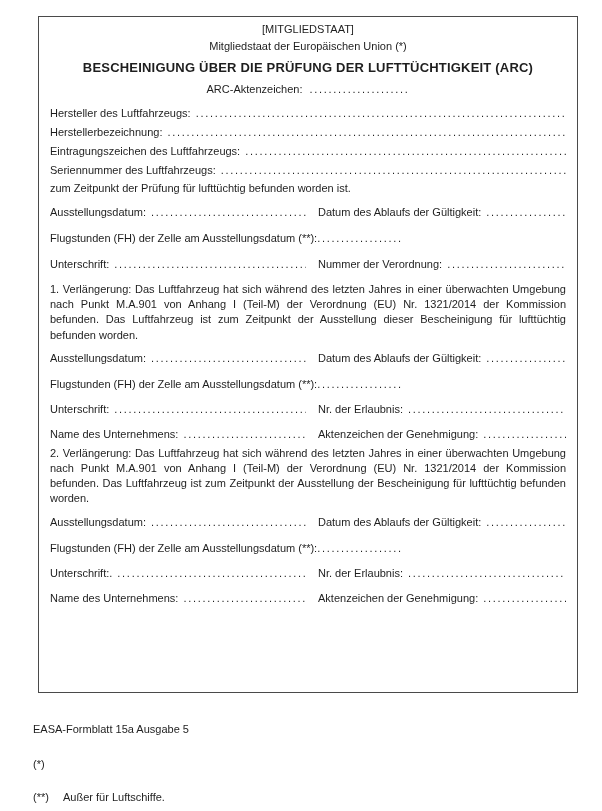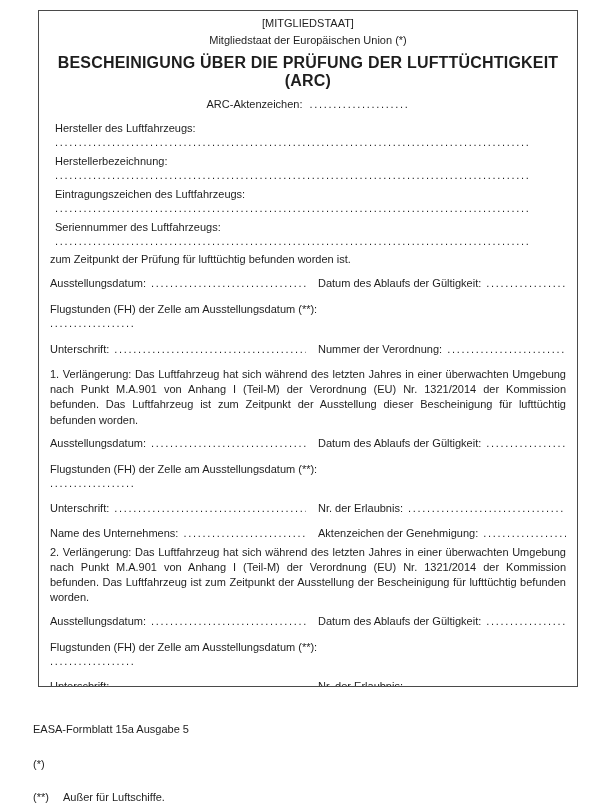--- a/index.html
+++ b/index.html
@@ -9,34 +9,34 @@
     height: 811px;
     background: #ffffff;
     font-family: "Liberation Sans", "DejaVu Sans", sans-serif;
     font-size: 11px;
     color: #1e1e1e;
     overflow: hidden;
   }
   .form-box {
     position: absolute;
     left: 38px;
-    top: 10px;
+    top: 16px;
     width: 540px;
     height: 677px;
     box-sizing: border-box;
     border: 1px solid #4a4a4a;
     padding: 4px 11px 0 11px;
     overflow: hidden;
   }
   .center { text-align: center; }
-  .title { font-weight: bold; font-size: 16px; letter-spacing: 0.2px; }
+  .title { font-weight: bold; font-size: 13px; letter-spacing: 0.2px; }
   .para { text-align: justify; line-height: 15.2px; }
   .intro { text-align: justify; line-height: 15px; }
 
-  .row { display: flex; align-items: baseline; white-space: nowrap; overflow: hidden; line-height: 14px; flex-direction: column; }
+  .row { display: flex; align-items: baseline; white-space: nowrap; overflow: hidden; line-height: 14px; }
   .lbl { flex: none; }
   .dots {
     letter-spacing: 1.7px;
     white-space: nowrap;
     overflow: hidden;
     margin-left: 5px;
     flex: none;
   }
   .dots.fill { flex: 1 1 auto; min-width: 0; }
   .dots.tight { margin-left: 0; }

